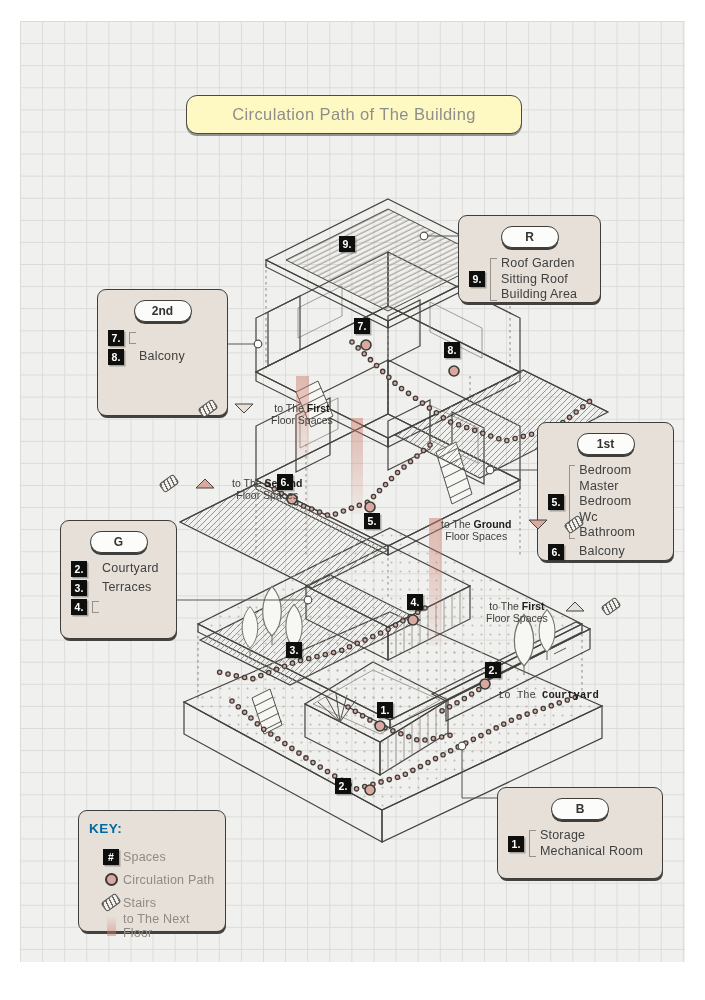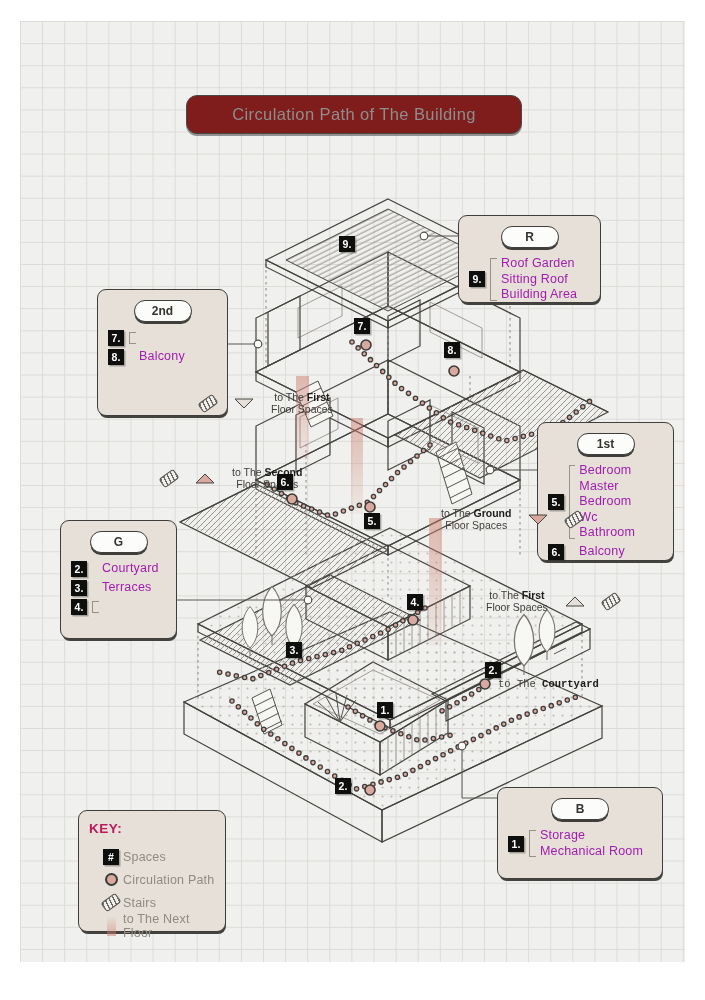--- a/index.html
+++ b/index.html
@@ -15,61 +15,61 @@
   .lnt{stroke:#8b8680;stroke-width:.8;fill:none;}
   .chain{stroke:#8b8680;stroke-width:1;fill:none;stroke-dasharray:2.5 3.5;}
   .co{fill:none;stroke:#3e3d39;stroke-width:5.6;stroke-linecap:round;stroke-dasharray:0 8.5;}
   .ci{fill:none;stroke:#dcaba1;stroke-width:3;stroke-linecap:round;stroke-dasharray:0 8.5;}
   .md{fill:#d9a89f;stroke:#3b3a36;stroke-width:1.6;}
   .ldr{stroke:#5a5955;stroke-width:1;fill:none;}
   .ldc{fill:#fdfdfc;stroke:#504f4b;stroke-width:1.2;}
   .stair{stroke:#55534f;stroke-width:1;fill:none;}
 
   
-  .titlebox{position:absolute;left:186px;top:95px;width:334px;height:37px;background:#7f1d1d;
+  .titlebox{position:absolute;left:186px;top:95px;width:334px;height:37px;background:#fef9c3;
     border:1.5px solid #4a4946;border-radius:11px;box-shadow:0 2px 0 rgba(70,70,68,.55);
     display:flex;align-items:center;justify-content:center;}
   .titlebox span{font-size:16.5px;letter-spacing:.4px;color:#8e8e8c;}
 
   
   .ibox{position:absolute;background:#e6e0d8;border:1.4px solid #3f3e3b;border-radius:9px;
     box-shadow:1px 3px 0 -1px #43423f;padding:8px 10px;box-sizing:border-box;}
   .pillwrap{text-align:center;margin:2px 0 8px;}
   .pill{display:inline-block;min-width:36px;text-align:center;padding:3px 10px;border:1.4px solid #3f3e3b;
     border-radius:13px;background:#fcfcfa;font-weight:700;font-size:12px;color:#34332f;
     box-shadow:0 2.5px 0 -0.5px #3f3e3b;}
   .item{display:flex;align-items:center;margin:2px 0 3px;}
   .numb{flex:0 0 16px;width:16px;height:16px;background:#0e0e0d;color:#fff;font-weight:700;font-size:10.5px;
     display:flex;align-items:center;justify-content:center;margin-right:5px;
     box-shadow:1.5px 1.5px 0 rgba(40,40,38,.35);}
   .brk{width:6px;border:1.2px solid #96918a;border-right:none;align-self:stretch;margin:2px 4px 2px 0;}
   .sp{flex:0 0 10px;width:10px;}
-  .lines div{font-size:12.5px;line-height:15.5px;letter-spacing:.2px;color:#a21caf;}
+  .lines div{font-size:12.5px;line-height:15.5px;letter-spacing:.2px;color:#404040;}
   .box-r{left:458px;top:215px;width:143px;height:88px;}
   .box-2nd{left:97px;top:257px;width:131px;height:127px;margin-top:32px;}
   .box-1st{left:537px;top:422px;width:137px;height:139px;}
   .box-g{left:60px;top:520px;width:117px;height:119px;}
   .box-b{left:497px;top:787px;width:166px;height:92px;}
 
   
   .keybox{left:78px;top:810px;width:148px;height:122px;}
-  .keyhead{font-size:13.5px;font-weight:700;color:#be185d;letter-spacing:.5px;margin:2px 0 12px;}
+  .keyhead{font-size:13.5px;font-weight:700;color:#0369a1;letter-spacing:.5px;margin:2px 0 12px;}
   .krow{display:flex;align-items:center;margin:0 0 6px 10px;height:17px;}
   .kico{flex:0 0 24px;display:flex;align-items:center;justify-content:center;}
   .krow span.klabel{font-size:12.5px;color:#8f8a83;letter-spacing:.2px;}
   .kc{width:9px;height:9px;border-radius:50%;background:#d9a89f;border:2px solid #3b3a37;}
   .kstrip{width:9px;height:20px;background:linear-gradient(to top,rgba(205,130,114,.55),rgba(205,130,114,0));}
 
   
   .sticon{display:inline-block;width:16px;height:9px;border:1px solid #514f4b;border-radius:3px;
     background:repeating-linear-gradient(100deg,#6b6965 0 1.5px,#f1f0ec 1.5px 4px);
     transform:rotate(-36deg);}
 
   
-  .dirlab{position:absolute;display:flex;align-items:center;gap:17px;}
+  .dirlab{position:absolute;display:flex;align-items:flex-start;gap:17px;margin-top:11px;}
   .dtxt{font-size:10.5px;line-height:11.5px;color:#3e3d39;text-align:center;white-space:nowrap;}
   .dtxt b{color:#1e1d1b;}
   .tri{display:block;}
   .dl1{left:199px;top:392px;}
   .dl2{left:160px;top:467px;}
   .dl3{left:441px;top:508px;}
   .dl4{left:486px;top:590px;}
   .dl5{left:498px;top:679px;font-family:Liberation Mono, monospace;}
 
   

